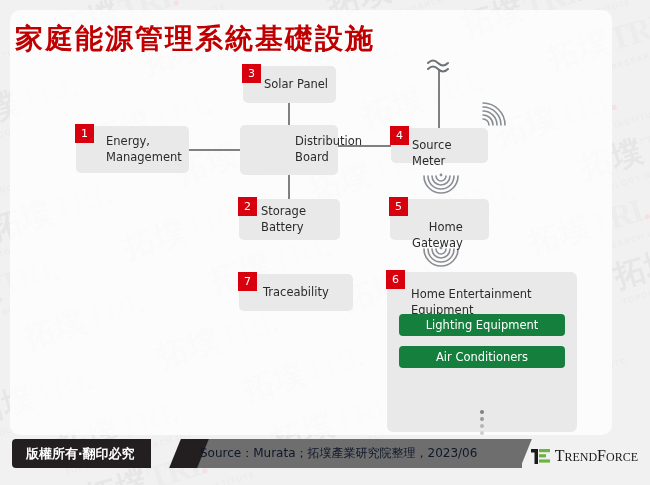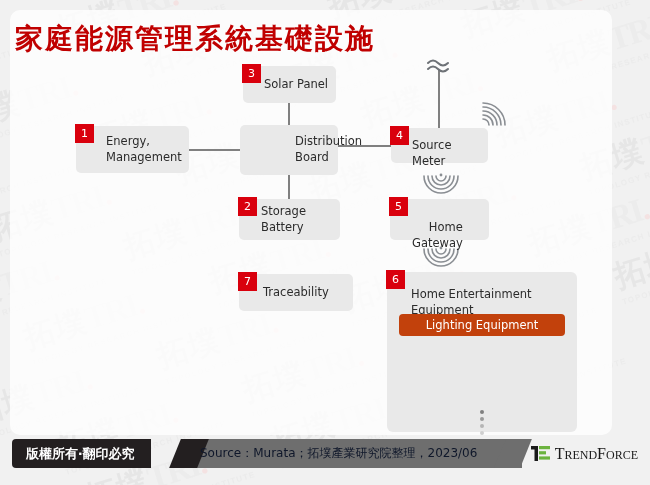--- a/index.html
+++ b/index.html
@@ -178,21 +178,21 @@
     position: absolute; left: 24px; top: 14px; width: 160px;
     line-height: 16px;
   }
   .sub-list {
     position: absolute;
     left: 12px;
     top: 42px;
     width: 166px;
   }
   .sub-item {
-    background: #c2410c;
+    background: #15803d;
     color: #ffffff;
     border-radius: 4px;
     height: 22px;
     line-height: 22px;
     text-align: center;
     font-family: "DejaVu Sans", "Liberation Sans", sans-serif;
     font-size: 11.5px;
     margin-bottom: 10px;
   }
   .dots {
@@ -266,24 +266,24 @@
     left: 200px; top: 0;
     height: 29px;
     line-height: 29px;
     color: #0f172a;
     font-family: "DejaVu Sans", sans-serif;
     font-size: 12px;
     z-index: 4;
   }
   #footer-logo {
     position: absolute;
-    right: 6px; top: 0;
+    right: 6px; top: 8px;
     height: 29px;
     display: flex;
-    align-items: center;
+    align-items: flex-start;
     gap: 4px;
     z-index: 5;
   }
   .logo-mark {
     width: 20px; height: 19px;
     position: relative;
   }
   .logo-text {
     font-family: "Liberation Serif", "DejaVu Serif", serif;
     font-size: 16px;
@@ -453,20 +453,21 @@
     <div class="node" id="node-trace">
       <div class="badge">7</div>
       <div class="label">Traceability</div>
     </div>
 
     <div class="node" id="node-home">
       <div class="badge">6</div>
       <div class="label">Home Entertainment Equipment</div>
       <div class="sub-list">
         <div class="sub-item">Lighting Equipment</div>
+        <div class="sub-item">Air Conditioners</div>
       </div>
       <div class="dots">
         <span></span>
           <span></span>
           <span></span>
           <span></span>
       </div>
     </div>
 
   </div>

